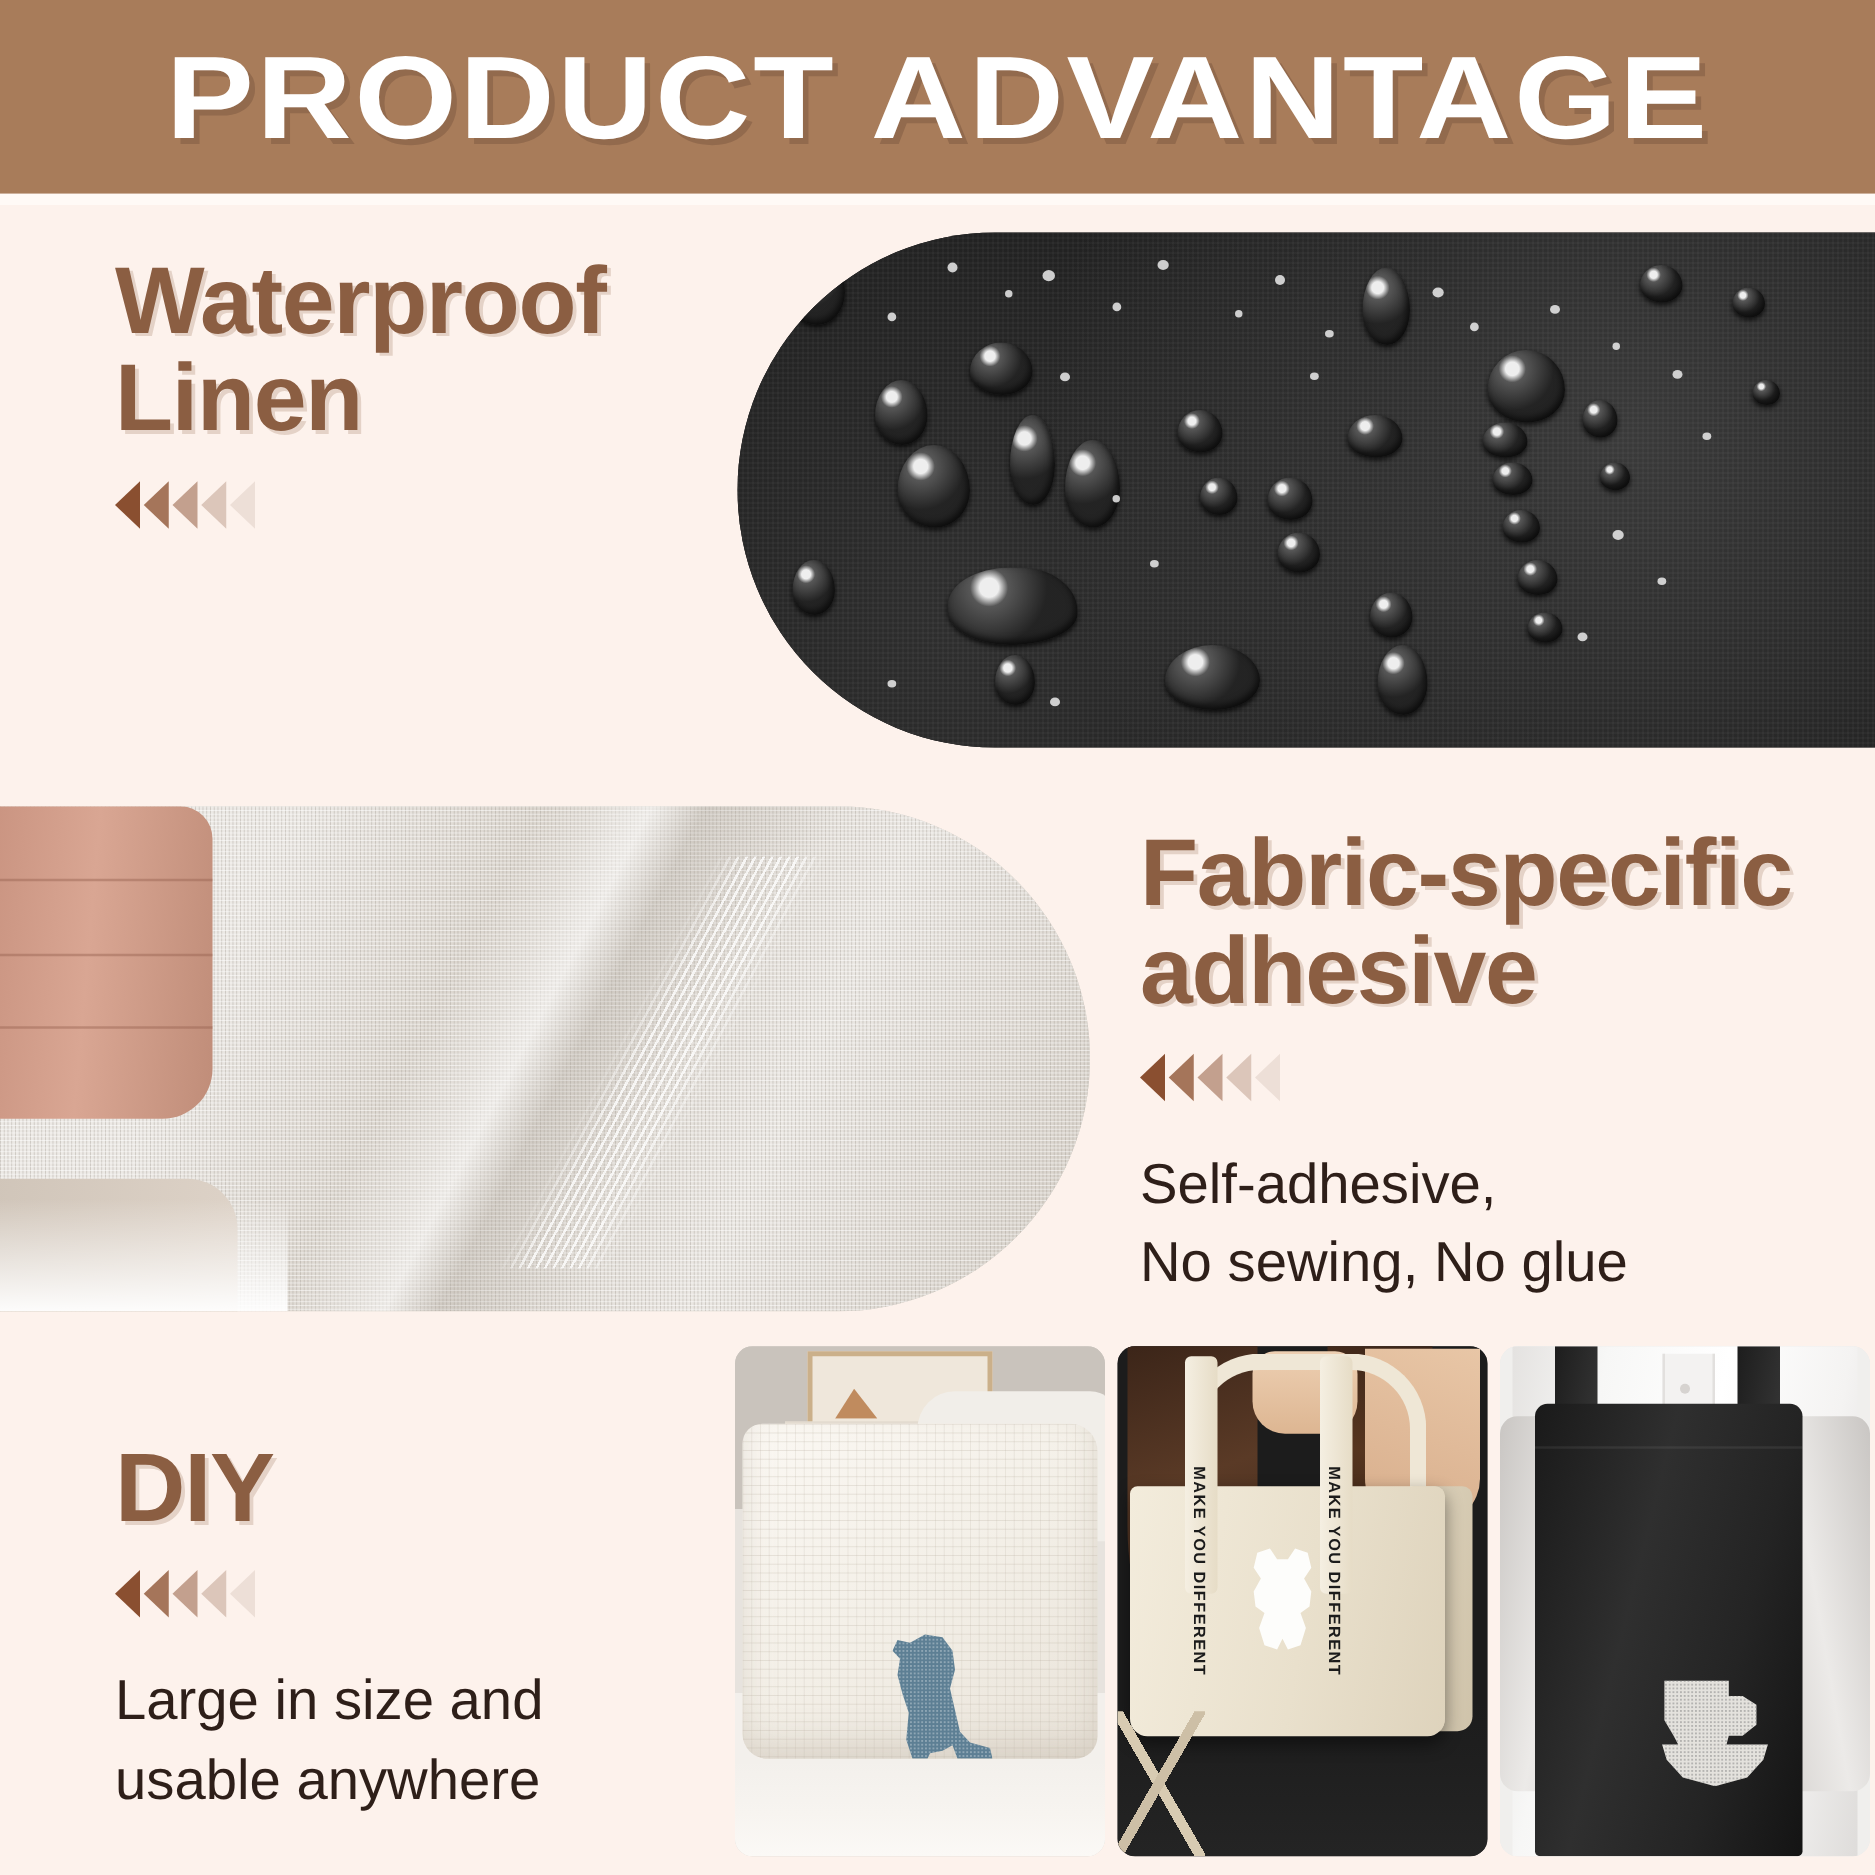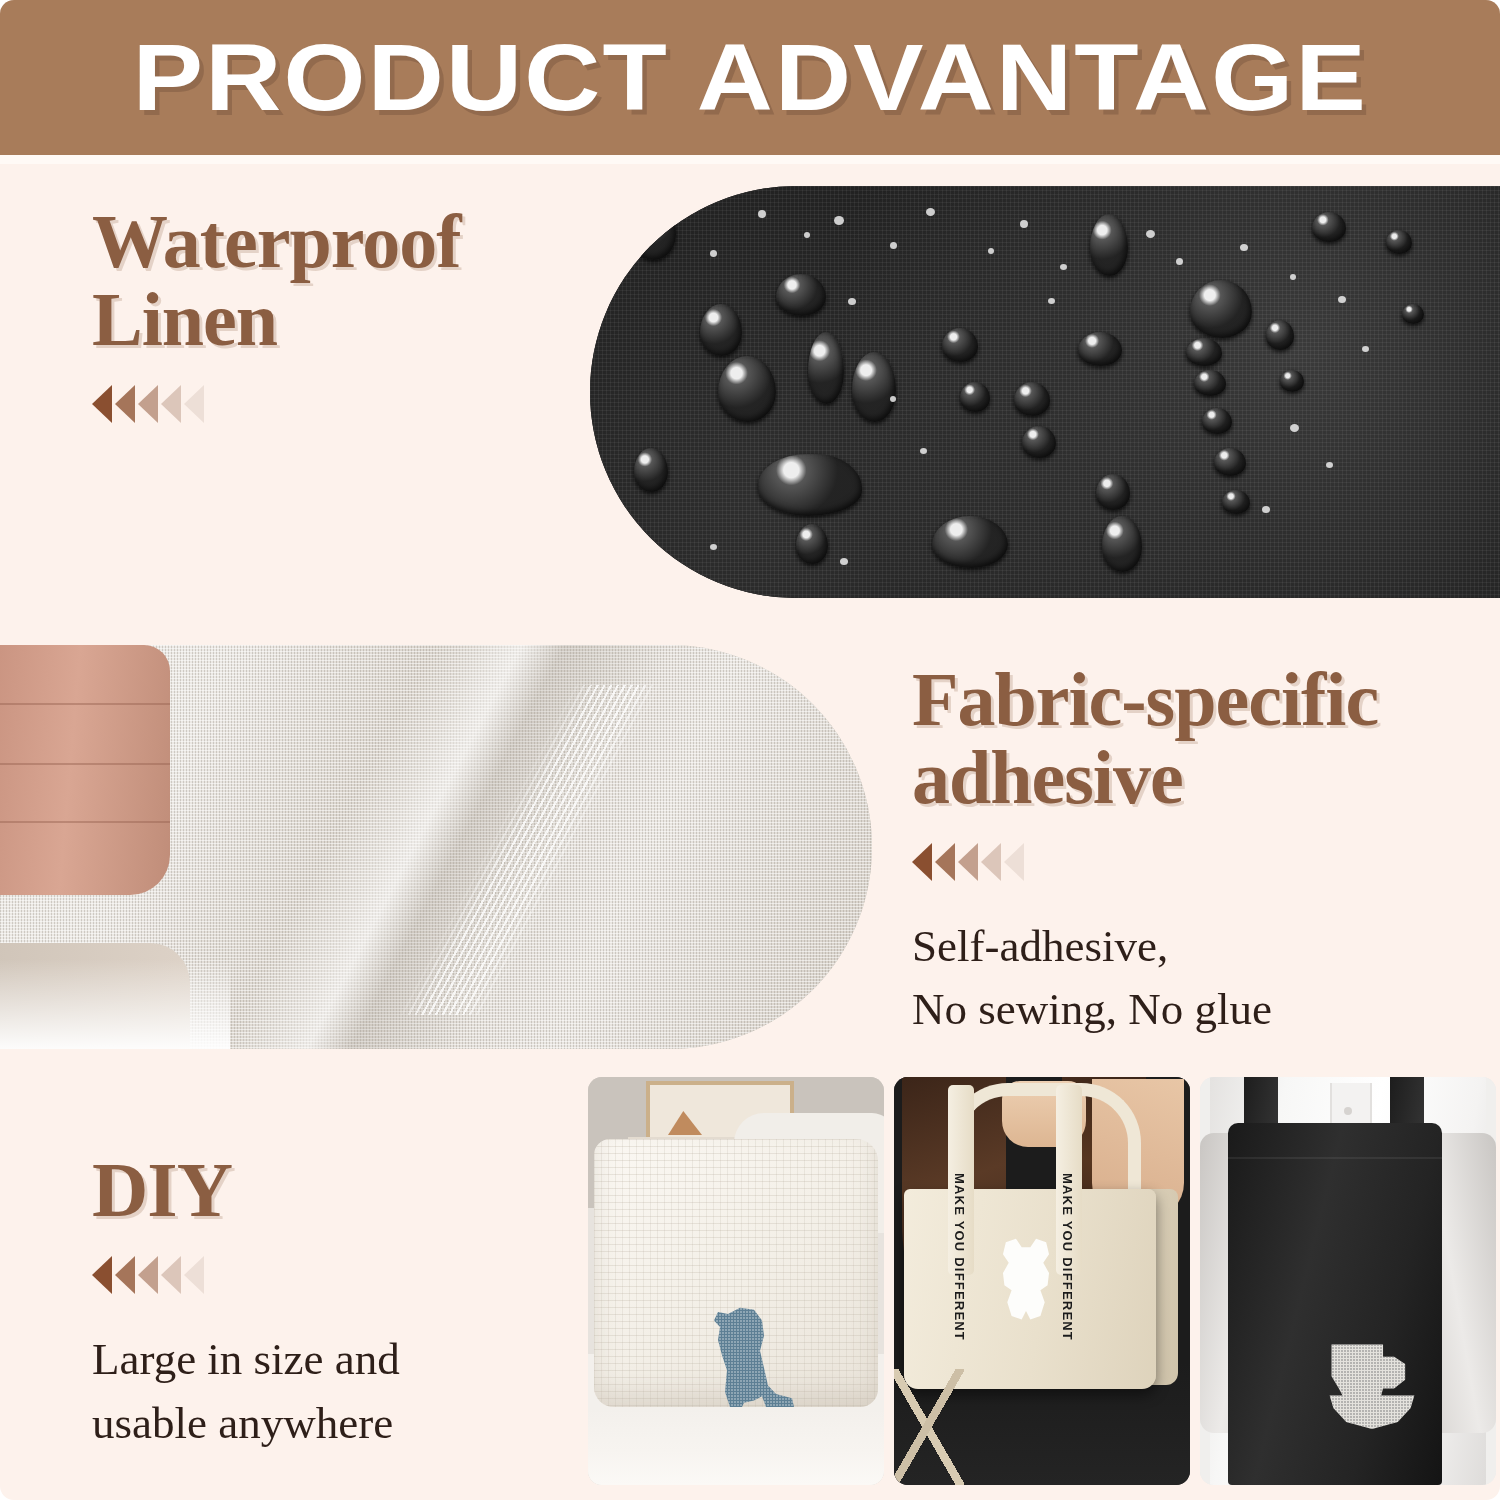--- a/index.html
+++ b/index.html
@@ -9,21 +9,20 @@
   }
   body {
     font-family: "Liberation Sans", sans-serif;
   }
   #page {
     position: relative;
     width: 1500px;
     height: 1500px;
     background: #fdf2ec;
     overflow: hidden;
-    border-radius: 14px;
   }
 
   
   .banner {
     position: absolute;
     left: 0;
     top: 0;
     width: 1500px;
     height: 155px;
     background: #a87c5a;
@@ -44,21 +43,21 @@
   .banner-underline {
     position: absolute;
     left: 0;
     top: 155px;
     width: 1500px;
     height: 9px;
     background: #fffaf6;
   }
 
   
-  .text-block { position: absolute; font-family: Liberation Serif, serif; }
+  .text-block { position: absolute; }
   .headline {
     font-weight: bold;
     color: #8b5e42;
     font-size: 76px;
     line-height: 1.03;
     letter-spacing: -1px;
     text-shadow: 3px 3px 0 rgba(180,145,125,0.33);
     white-space: pre-line;
   }
   .headline.small { font-size: 78px; }

